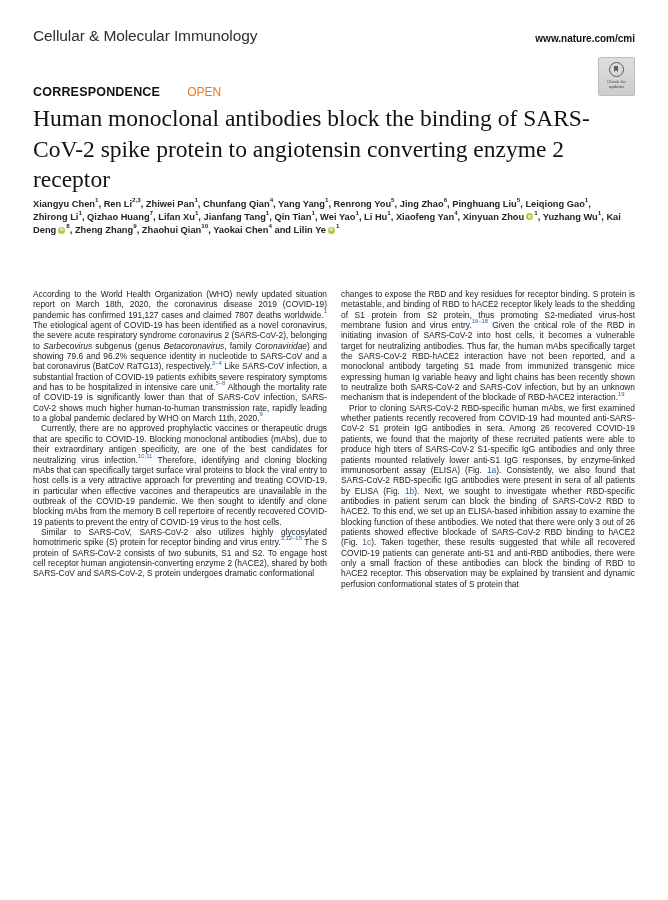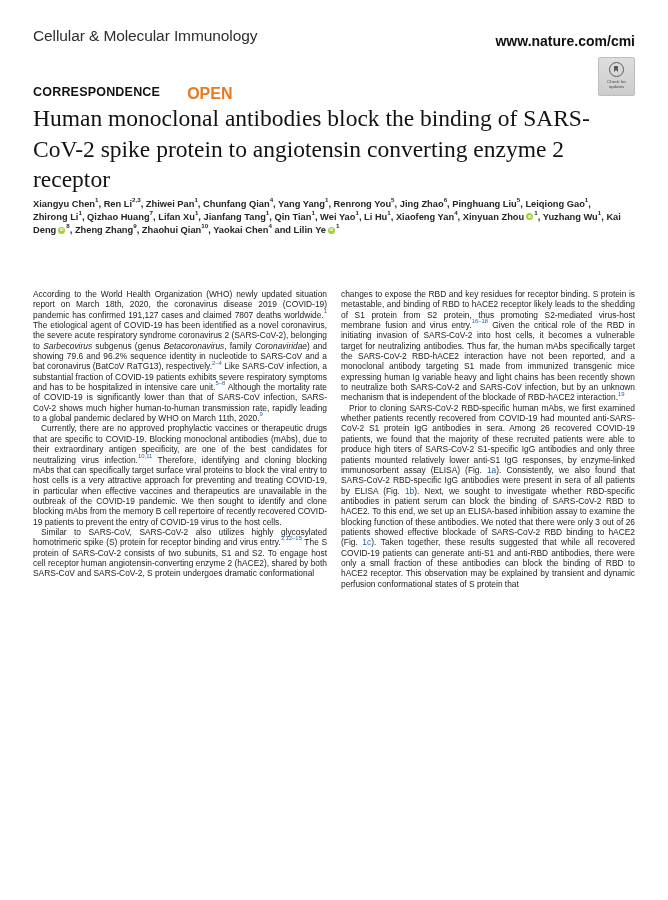--- a/index.html
+++ b/index.html
@@ -2,36 +2,36 @@
 <html><head>
 <meta charset="utf-8">
 <style>
   html,body{margin:0;padding:0;background:#ffffff;}
   .page{position:relative;width:668px;height:632px;background:#ffffff;overflow:hidden;
         font-family:"Liberation Sans",sans-serif;color:#1c1c1c;}
 
   
   .journal-name{position:absolute;left:33px;top:27px;font-size:15.5px;font-weight:400;
                 color:#2e2e2e;letter-spacing:-0.1px;}
-  .site-link{position:absolute;right:33px;top:33px;font-size:14px;font-weight:700;color:#111;}
+  .site-link{position:absolute;right:33px;top:33px;font-size:10px;font-weight:700;color:#111;}
 
   
   .badge{position:absolute;right:33px;top:57px;width:35px;height:37px;
          background:linear-gradient(#dedede,#cccccc);border:1px solid #bdbdbd;border-radius:2px;
          cursor:pointer;}
   .badge-circle{width:13px;height:13px;border:1.5px solid #5a5a5a;border-radius:50%;
                 margin:4px auto 2px;position:relative;}
   .badge-ribbon{position:absolute;left:4px;top:2.5px;width:4px;height:6.5px;background:#5a5a5a;
                 clip-path:polygon(0 0,100% 0,100% 100%,50% 68%,0 100%);}
   .badge-text{font-size:4.4px;line-height:5.2px;text-align:center;color:#474747;}
 
   
   .kicker-row{position:absolute;left:33px;top:85px;display:flex;align-items:flex-start;gap:27px;}
   .kicker{font-size:12.5px;font-weight:700;color:#111;letter-spacing:0.2px;}
-  .open-label{font-size:16px;font-weight:700;}
+  .open-label{font-size:12px;font-weight:400;}
 
   
   .title{position:absolute;left:33px;top:103px;width:584px;margin:0;
          font-family:"Liberation Serif",serif;font-weight:400;font-size:23.5px;
          line-height:30.5px;color:#121212;}
   .authors{position:absolute;left:33px;top:198px;width:594px;
            font-size:9.3px;font-weight:700;line-height:13.2px;color:#242424;}
   .authors sup{font-size:6.2px;font-weight:600;position:relative;top:-1px;line-height:0;}
   .orcid{display:inline-flex;align-items:center;justify-content:center;width:7px;height:7px;
          border-radius:50%;background:#a6ce39;color:#fff;font-size:4px;font-weight:700;

